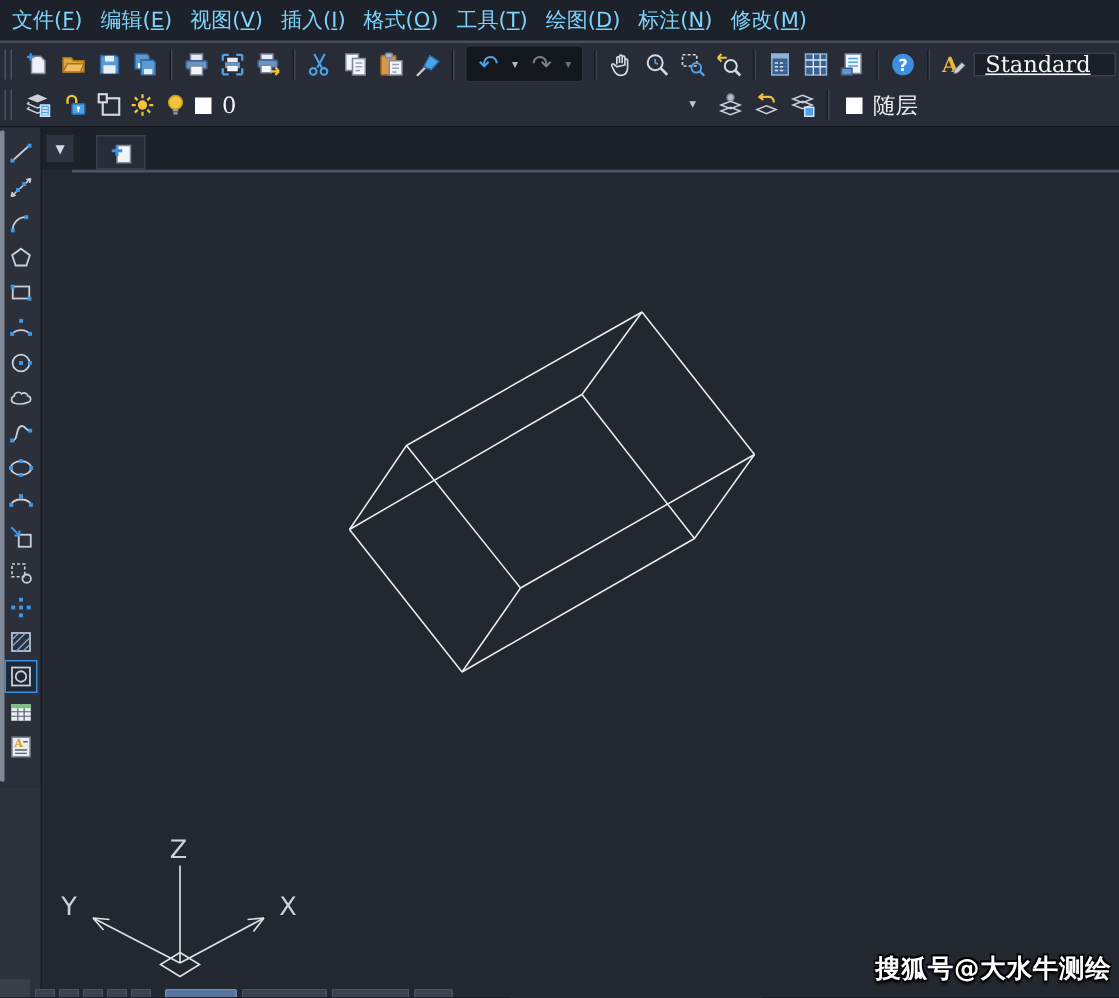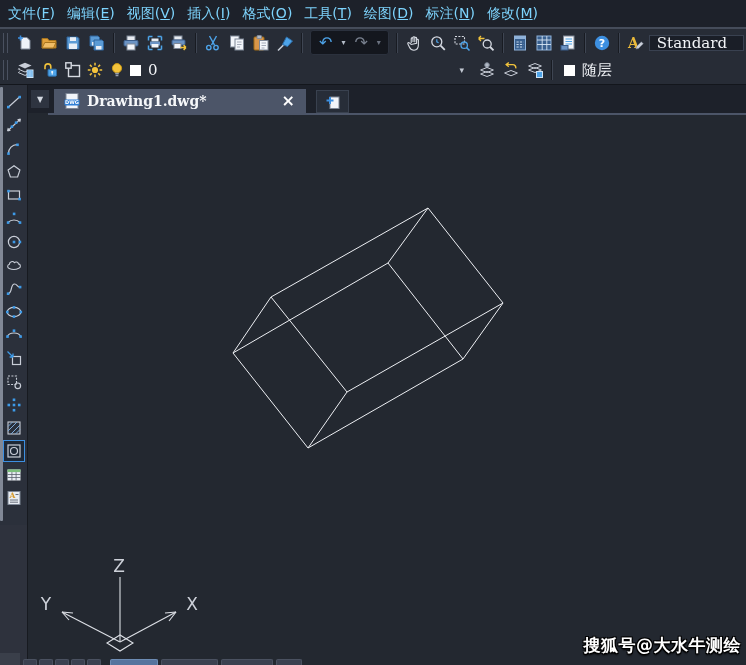--- a/index.html
+++ b/index.html
@@ -19,21 +19,21 @@
   .grip{width:3px;height:20px;border-left:1px solid #4a5160;border-right:1px solid #4a5160;margin:0 5px 0 3px;flex:none;}
   .tb-items{display:flex;align-items:center;}
   .tbtn{width:24px;height:24px;flex:none;display:flex;align-items:center;justify-content:center;border-radius:2px;}
   .sep{width:0;height:20px;border-left:1px solid #181b22;border-right:1px solid #3e4552;margin:0 4px;flex:none;}
   .icon{display:inline-flex;line-height:0;}
   .inset{display:flex;align-items:center;background:#14171e;border:1px solid #2b313d;border-radius:3px;height:23px;padding:0 3px;margin:0 3px;flex:none;}
   .glyph-btn{font-size:16px;line-height:1;padding:0 5px;color:#4da3e8;}
   .glyph-btn.disabled{color:#79818f;}
   .dd-btn{font-size:8px;padding:0 4px;color:#b4bcc8;}
   .dd-btn.disabled{color:#6b7280;}
-  .combo{height:16px;background:#1a1e27;border:1px solid #394150;display:flex;align-items:center;box-sizing:border-box;}
+  .combo{height:16px;background:#1a1e27;border:1px solid #394150;display:flex;align-items:center;box-sizing:border-box;text-decoration:underline;}
   #textStyleCombo{flex:1;margin:0 2px 0 1px;padding:0 7px;font-family:"DejaVu Serif","Liberation Serif",serif;font-size:15px;color:#f3f5f8;}
   
   .layer-combo{width:438px;height:26px;display:flex;align-items:center;gap:4px;padding:0 5px;box-sizing:border-box;flex:none;}
   .swatch{width:11px;height:11px;background:#fff;flex:none;}
   .layer-name{font-family:"DejaVu Serif","Liberation Serif",serif;font-size:15px;color:#f3f5f8;padding-left:3px;}
   .combo-arrow{margin-left:auto;font-size:9px;color:#c2c8d2;padding-right:6px;}
   .color-combo{flex:1;display:flex;align-items:center;gap:7px;padding:0 7px;height:26px;text-align:right;}
   .color-combo .cjk{font-size:15px;color:#eef0f4;}
   
   .tabbar{position:absolute;top:85px;left:28px;right:0;height:28px;background:#1d212a;
@@ -527,31 +527,20 @@
               <text x="4.5" y="9" font-size="7.5" font-weight="bold" fill="#d89a2a" font-family="DejaVu Serif, serif">A</text>
             </svg>
           </span>
         </div>
       </div>
   </div>
   <div class="below-sidebar"></div>
 
   <div class="tabbar">
     <div class="overflow-btn">▼</div>
-    <div class="tab">
-      <span class="icon" id="dwgIcon">
-          <svg viewBox="0 0 18 18" width="18" height="18" aria-hidden="true">
-            <rect x="3" y="1.5" width="12" height="15" fill="#f2f5fa" stroke="#7e8796"></rect>
-            <rect x="1.5" y="7.5" width="15" height="6" rx="1" fill="#2f7fd6"></rect>
-            <text x="9" y="12.3" text-anchor="middle" font-size="5" font-weight="bold" fill="#fff" font-family="DejaVu Sans, sans-serif">DWG</text>
-          </svg>
-        </span>
-      <span class="tab-label">Drawing1.dwg*</span>
-      <span class="tab-close">×</span>
-    </div>
     <div class="newtab-btn" id="newTabBtn">
         <span class="icon">
           <svg viewBox="0 0 18 18" width="18" height="18" aria-hidden="true">
             <rect x="6" y="4" width="9" height="11.5" fill="#f2f5fa" stroke="#7e8796"></rect>
             <path d="M2.5 7.5h7M6 4v7" stroke="#3d8fe0" stroke-width="2"></path>
           </svg>
         </span>
       </div>
   </div>
 

